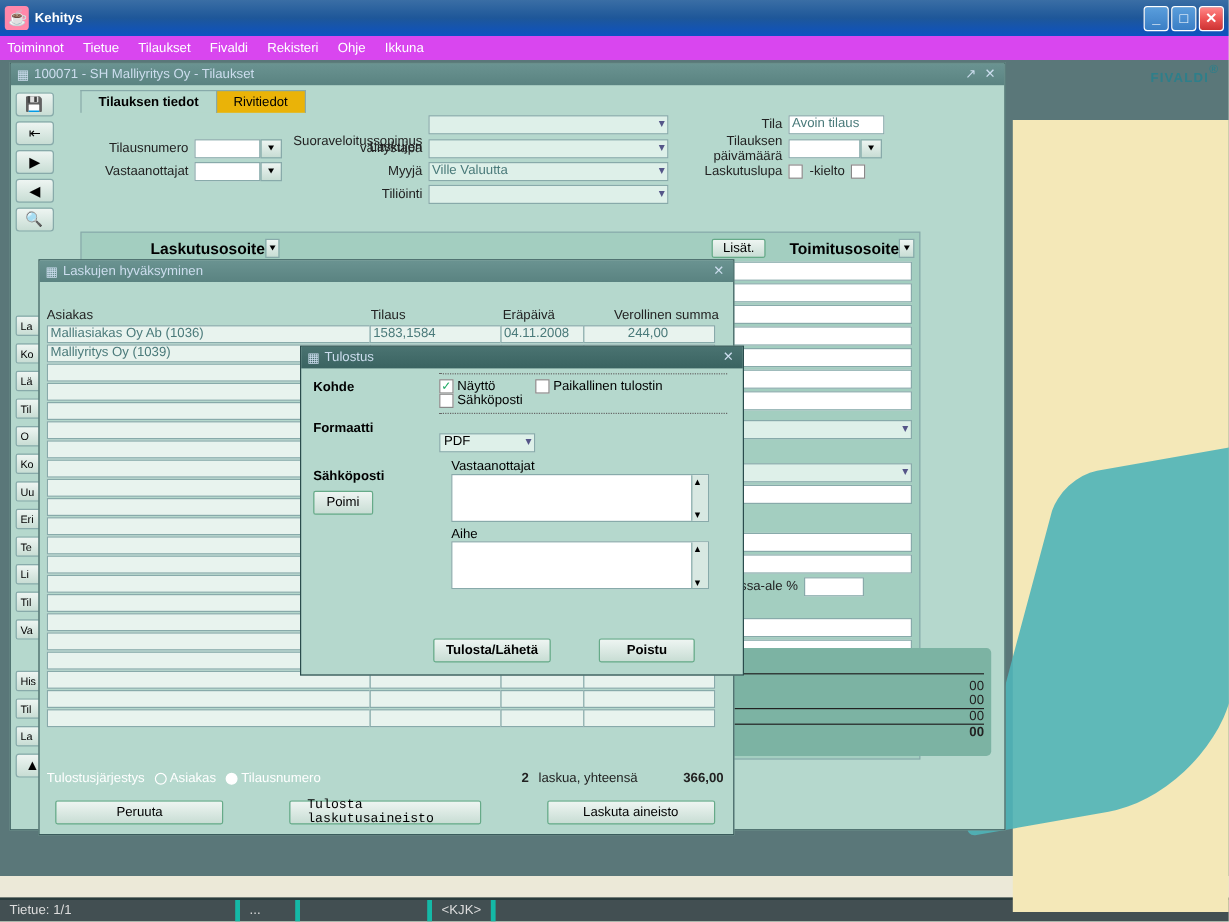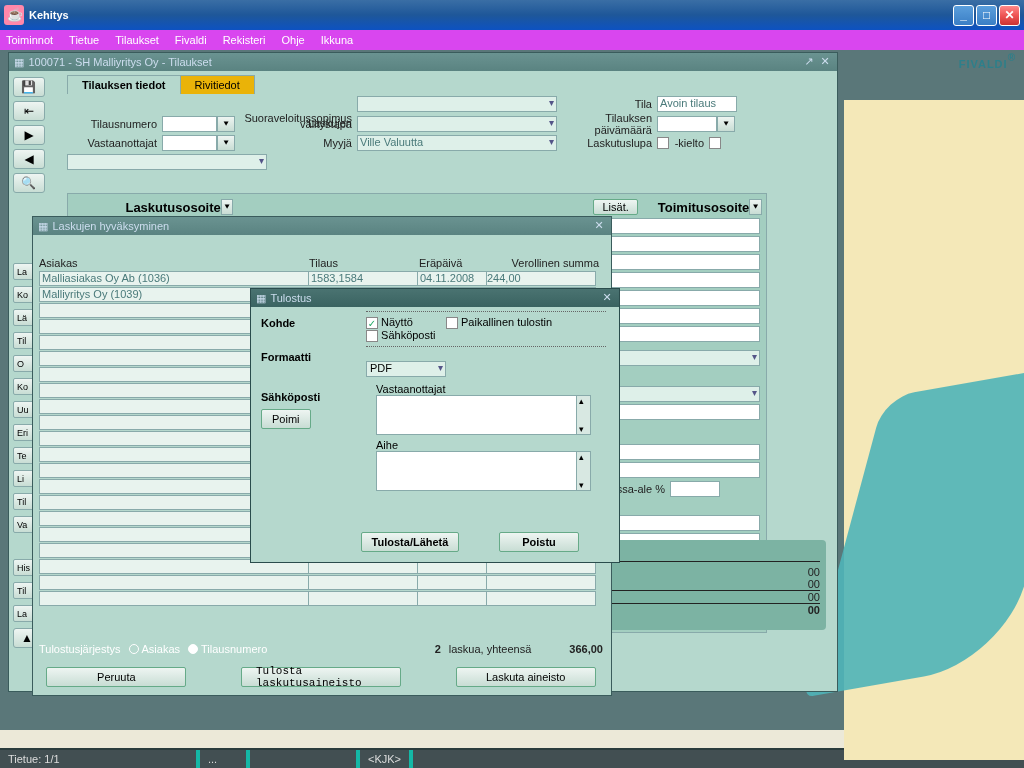--- a/index.html
+++ b/index.html
@@ -49,21 +49,21 @@
 
 .leftcol { position:absolute; left:4px; top:210px; width:38px; display:flex; flex-direction:column; gap:6px; }
 .leftcol .lb { height:17px; background:linear-gradient(#eef5f2,#c8ddd4); border:1px solid #8aa; border-radius:2px; font-size:9px; display:flex; align-items:center; padding-left:3px; overflow:hidden; }
 
 
 .mdi2 { position:absolute; left:32px; top:166px; width:580px; height:480px; background:#b5d8cd; border:1px solid #3a5c5c; z-index:5; }
 .grid { position:absolute; left:6px; top:40px; width:564px; }
 .ghead { display:flex; color:#222; font-size:11px; margin-bottom:2px; }
 .grow { display:flex; height:16px; }
 .gcell { border:1px solid #8aa; background:#e8f3ee; height:15px; margin-right:-1px; overflow:hidden; padding-left:2px; color:#4a7a7a; }
-.gcell.num { text-align:left; padding-right:2px; padding-left:0; }
+.gcell.num { text-align:center; padding-right:2px; padding-left:0; }
 
 
 .mdi3 { position:absolute; left:250px; top:238px; width:370px; height:275px; background:#b5d8cd; border:1px solid #2a4c4c; z-index:10; }
 .mdi3 .mdititle { background:linear-gradient(#4a7371,#3a6361); }
 .chk { width:12px; height:12px; border:1px solid #888; background:#fff; display:inline-flex; align-items:center; justify-content:center; font-size:10px; color:#2a6; vertical-align:middle; }
 .btn { height:20px; background:linear-gradient(#eef5f2,#c8ddd4); border:1px solid #6a8; border-radius:2px; padding:0 14px; display:inline-flex; align-items:center; justify-content:center; font-size:11px; }
 .txa { background:#fff; border:1px solid #8aa; position:relative; }
 .scrl { position:absolute; right:0; top:0; bottom:0; width:14px; background:#d8e8e2; border-left:1px solid #8aa; }
 .scrl::before { content:"▴"; position:absolute; top:0; left:2px; font-size:9px; }
 .scrl::after { content:"▾"; position:absolute; bottom:0; left:2px; font-size:9px; }
@@ -154,20 +154,21 @@
         <div class="inp" style="width:55px;"></div>
         <div class="sqbtn">⯆</div>
         <div class="lbl" style="width:122px;">Myyjä</div>
         <div class="dd" style="width:200px;color:#4a7a7a;padding-left:2px;">Ville Valuutta</div>
         <div class="lbl" style="width:100px;">Laskutuslupa</div>
         <div class="chk"></div>
         <div class="lbl" style="width:40px;">-kielto</div>
         <div class="chk"></div>
       </div>
       <div class="row">
+        <div class="lbl" style="width:290px;">Tiliöinti</div>
         <div class="dd" style="width:200px;"></div>
       </div>
 
       <div class="block-bg" style="position:absolute;left:0;top:98px;width:700px;height:440px;">
         <div class="row">
           <div style="width:80px;"></div>
           <div class="section-hdr">Laskutusosoite</div>
           <div style="margin-left:auto;margin-right:360px;" class="sqbtn">⯆</div>
           <div class="btn" style="height:16px;padding:0 8px;">Lisät.</div>
           <div style="width:30px;"></div>

